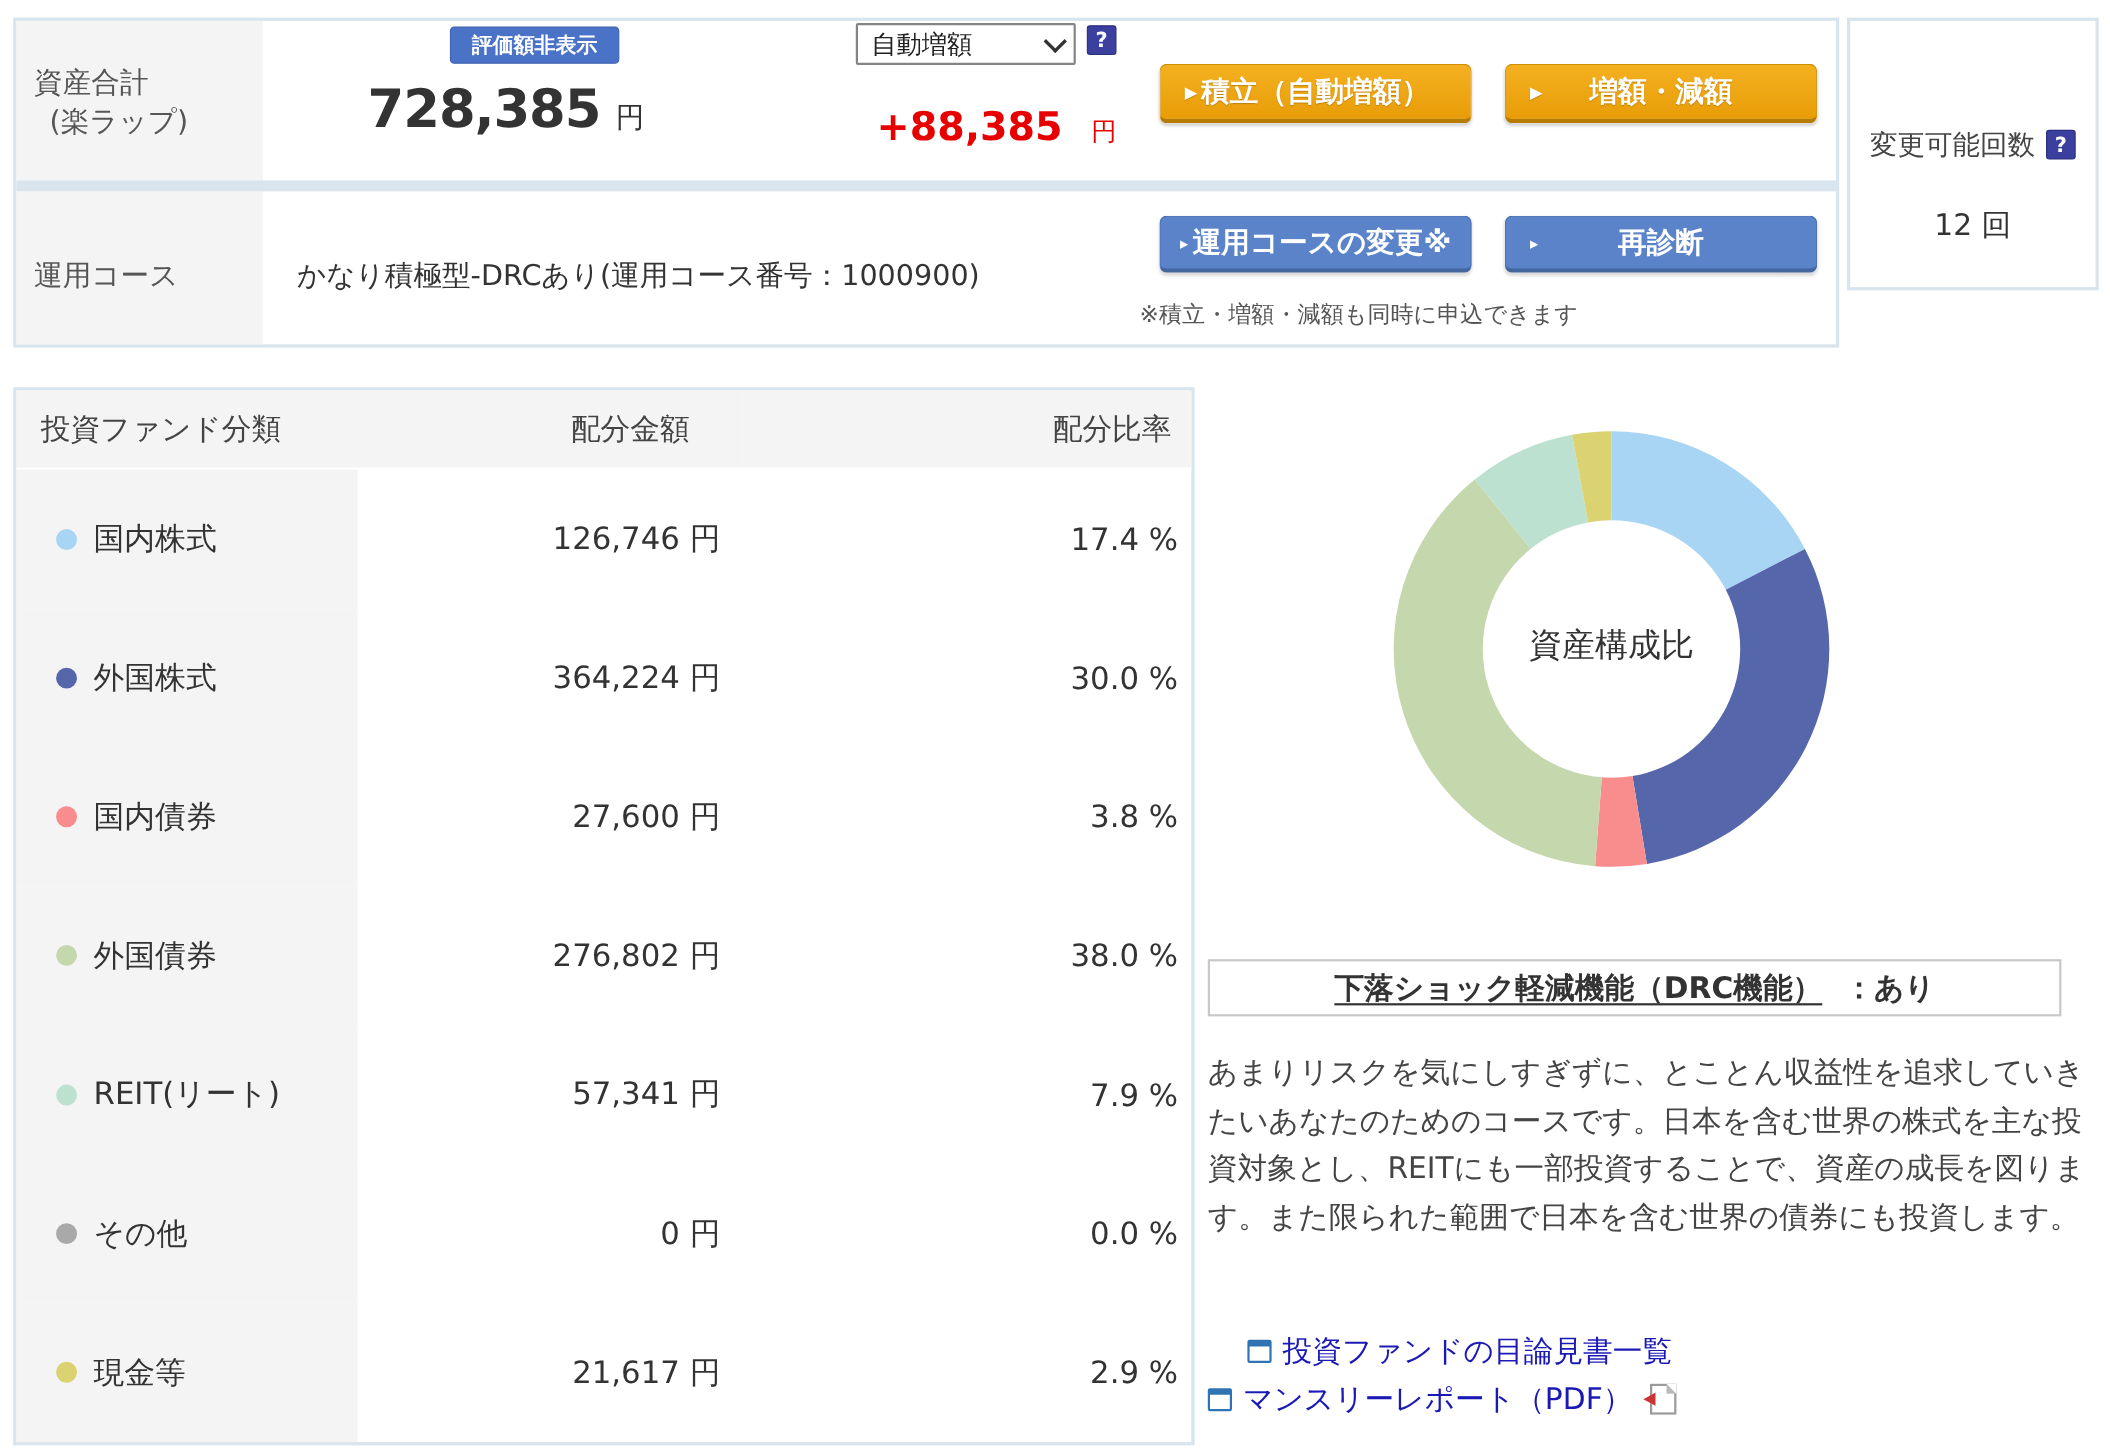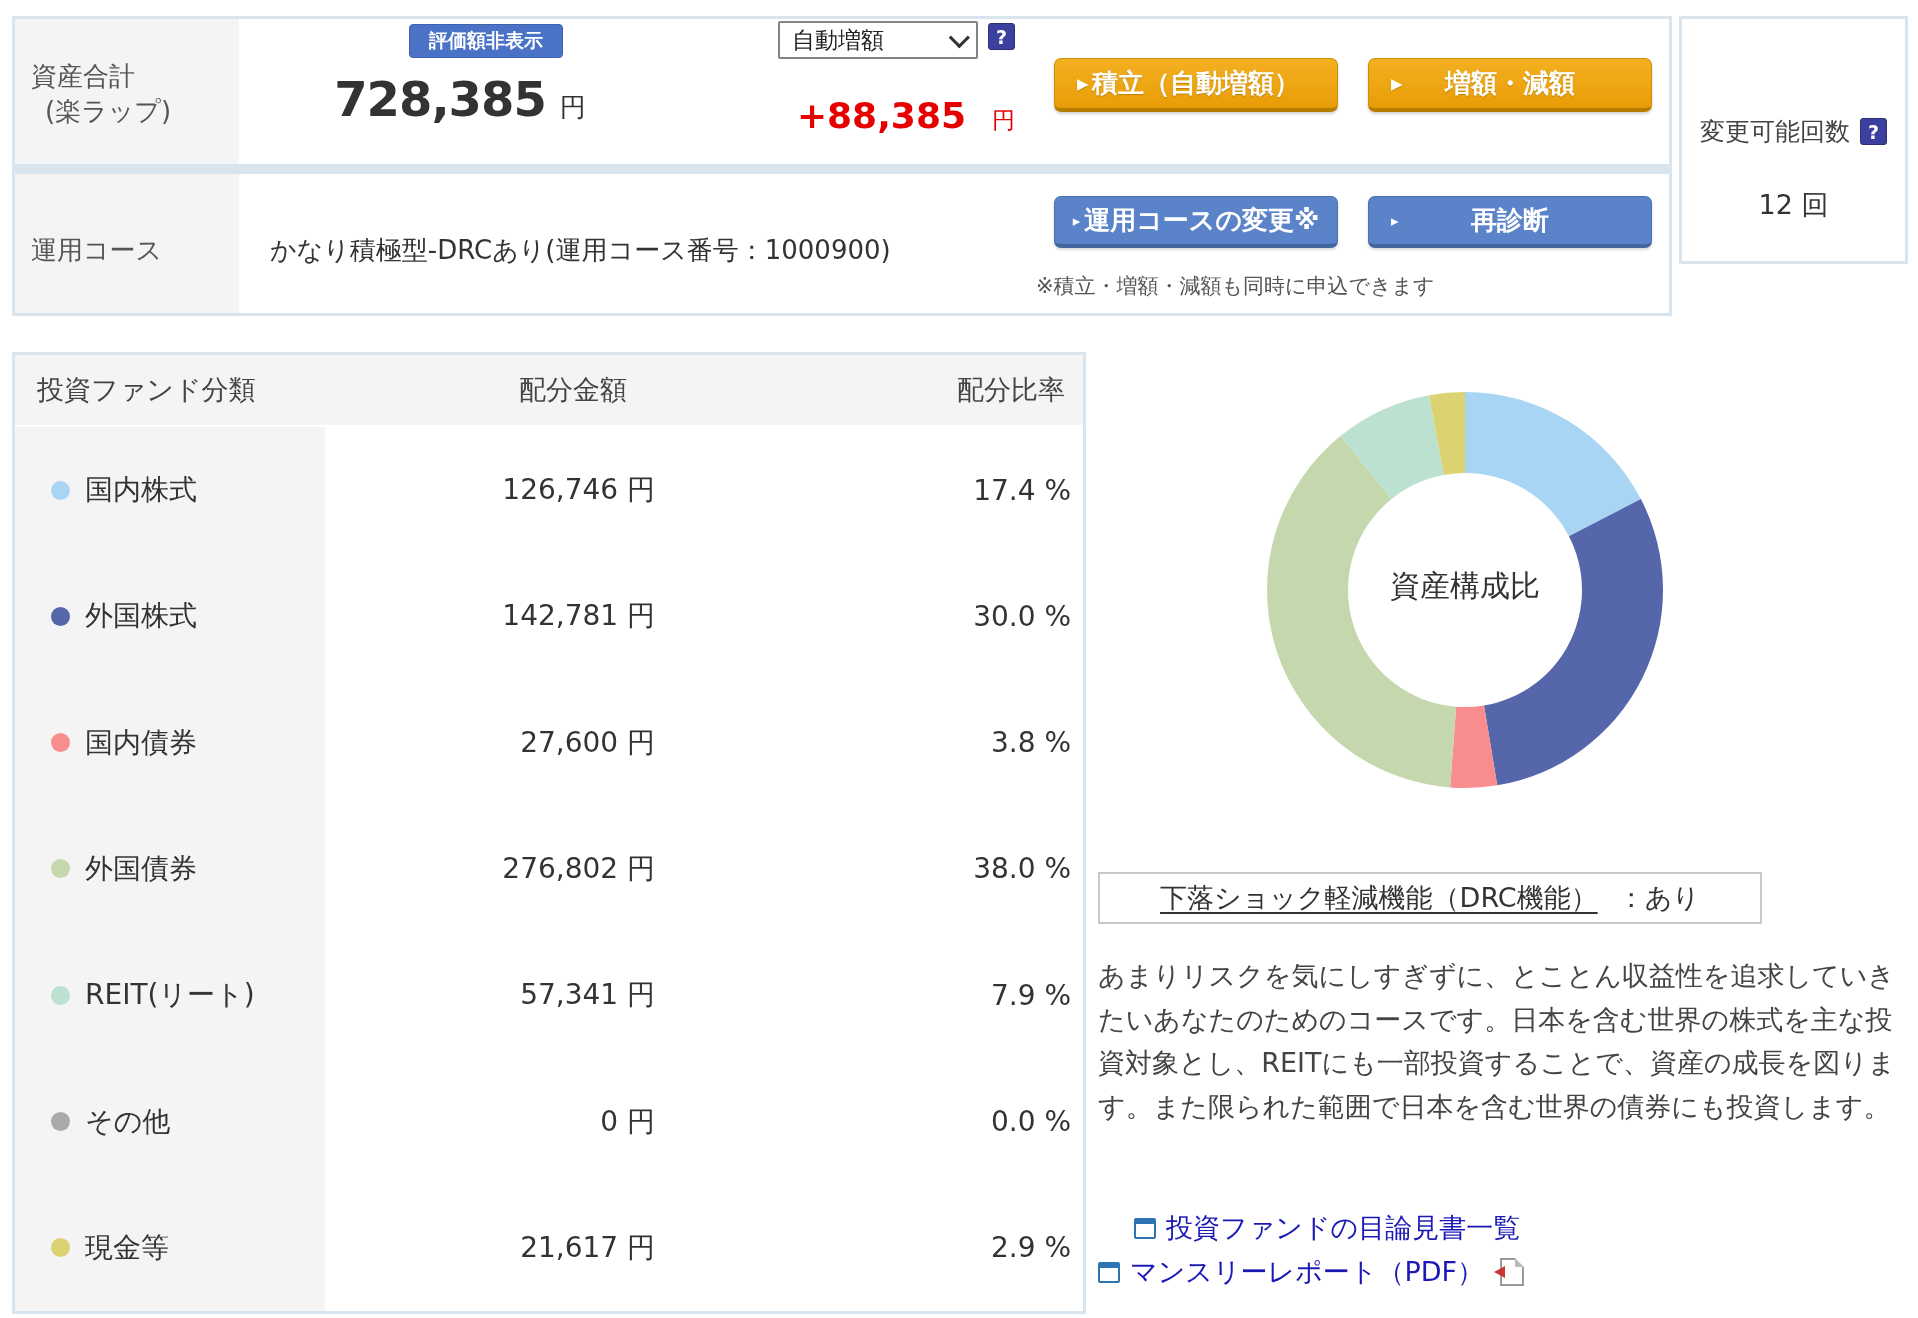--- a/index.html
+++ b/index.html
@@ -75,23 +75,23 @@
   .bullet{width:19px;height:19px;border-radius:50%;flex:0 0 auto;}
   .amt-cell{display:flex;align-items:center;justify-content:flex-end;padding-right:20px;
     font-size:28px;color:#333;}
   .ratio-cell{display:flex;align-items:center;justify-content:flex-end;padding-right:12px;
     font-size:28px;color:#333;}
   
   .donut-svg{position:absolute;left:1265px;top:390px;width:400px;height:400px;}
   .donut-center-label{position:absolute;left:1315px;top:566px;width:300px;text-align:center;
     font-size:30px;color:#333;}
   
-  .drc-box{position:absolute;left:1098px;top:872px;width:664px;height:52px;box-sizing:border-box;
+  .drc-box{position:absolute;left:1098px;top:872px;width:776px;height:52px;box-sizing:border-box;
     border:2px solid #c8c8c8;background:#fff;display:flex;align-items:center;justify-content:center;
-    font-size:27px;font-weight:normal;color:#333;gap:20px;}
+    font-size:27px;font-weight:bold;color:#333;gap:20px;}
   .drc-box .u{text-decoration:underline;text-underline-offset:5px;}
   .course-desc{position:absolute;left:1098px;top:954px;width:805px;font-size:27px;
     line-height:1.62;color:#444;}
   .doc-link{position:absolute;display:flex;align-items:center;gap:10px;color:#1b19b5;
     font-size:27px;cursor:pointer;text-decoration:none;}
   .link-1{left:1098px;top:1210px;padding-left:36px;}
   .link-2{left:1098px;top:1254px;}
   .win-icon{width:18px;height:13px;border:2px solid #2e74b5;border-top:6px solid #2e74b5;
     border-radius:2px;background:#fff;flex:0 0 auto;}
   .pdf-icon{position:relative;width:20px;height:24px;border:2px solid #9a9a9a;background:#fff;
@@ -175,21 +175,21 @@
     <span class="bullet" style="background-color: rgb(169, 213, 245);"></span>
     <span>国内株式</span>
   </div>
   <div class="amt-cell">126,746 円</div>
   <div class="ratio-cell">17.4 %</div>
 
   <div class="cat-cell">
     <span class="bullet" style="background-color: rgb(86, 102, 171);"></span>
     <span>外国株式</span>
   </div>
-  <div class="amt-cell">142,781 円</div>
+  <div class="amt-cell">364,224 円</div>
   <div class="ratio-cell">30.0 %</div>
 
   <div class="cat-cell">
     <span class="bullet" style="background-color: rgb(249, 141, 141);"></span>
     <span>国内債券</span>
   </div>
   <div class="amt-cell">27,600 円</div>
   <div class="ratio-cell">3.8 %</div>
 
   <div class="cat-cell">

